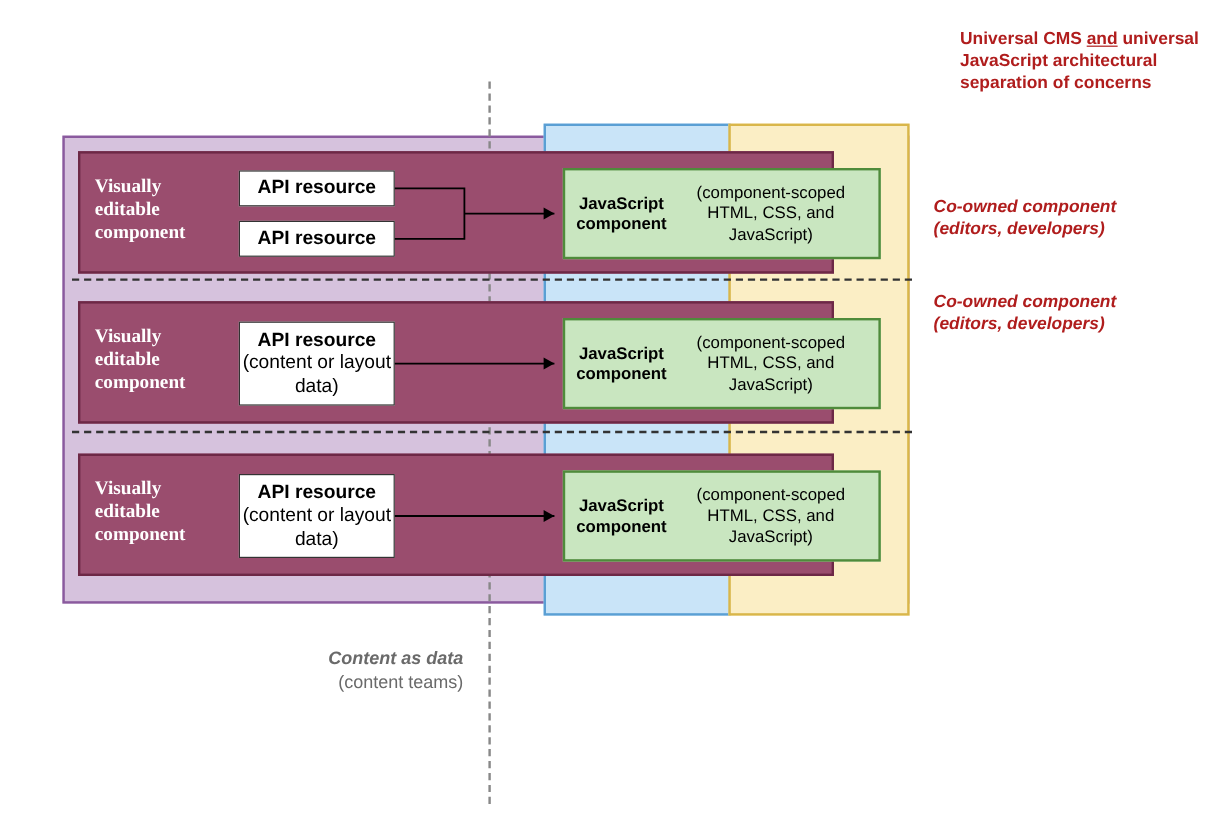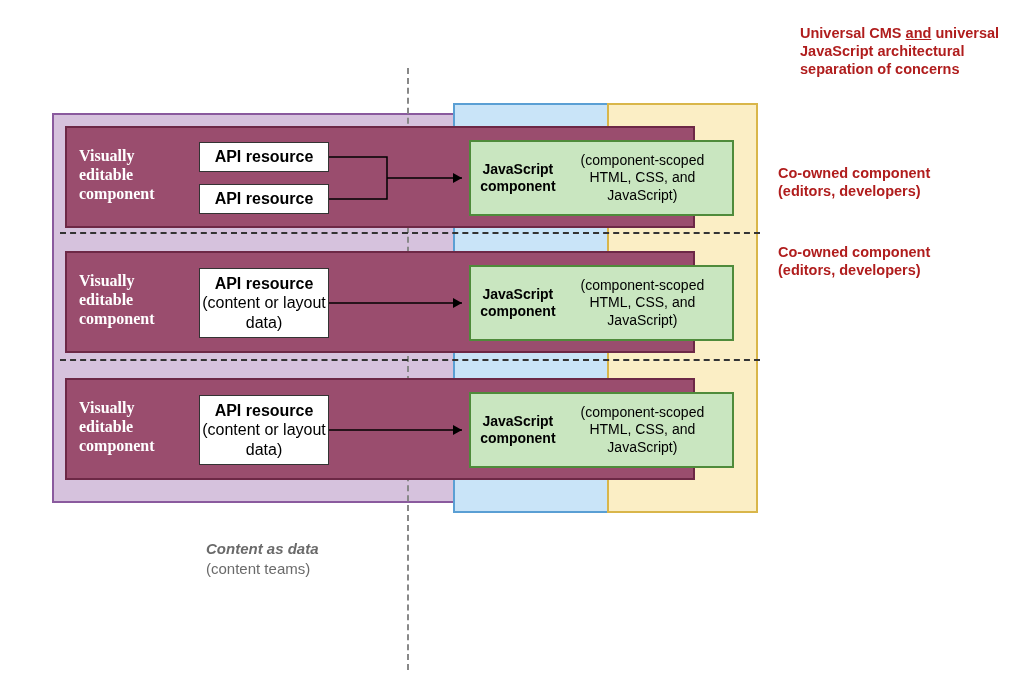--- a/index.html
+++ b/index.html
@@ -131,36 +131,36 @@
 
   
   .anno-red {
     position: absolute;
     color: #b01d1d;
     font-family: Arial, Helvetica, sans-serif;
     font-weight: bold;
     font-size: 14.5px;
     line-height: 1.25;
   }
-  .anno-red.italic { }
+  .anno-red.italic { font-style: italic; }
   .anno-red .ul { text-decoration: underline; }
 
   
   .anno-grey {
     position: absolute;
     color: #6a6a6a;
     font-family: Arial, Helvetica, sans-serif;
     font-size: 15px;
     line-height: 1.3;
     text-align: left;
   }
   .anno-grey .ital { font-style: italic; font-weight: bold; }
   .anno-grey .ul { text-decoration: underline; }
   .anno-grey.center { text-align: center; }
-  .anno-grey.right { }
+  .anno-grey.right { text-align: right; }
 </style>
 </head>
 <body>
 
 <div class="canvas">
 
   <div class="band band-purple"></div>
   <div class="band band-blue"></div>
   <div class="band band-yellow"></div>
 

